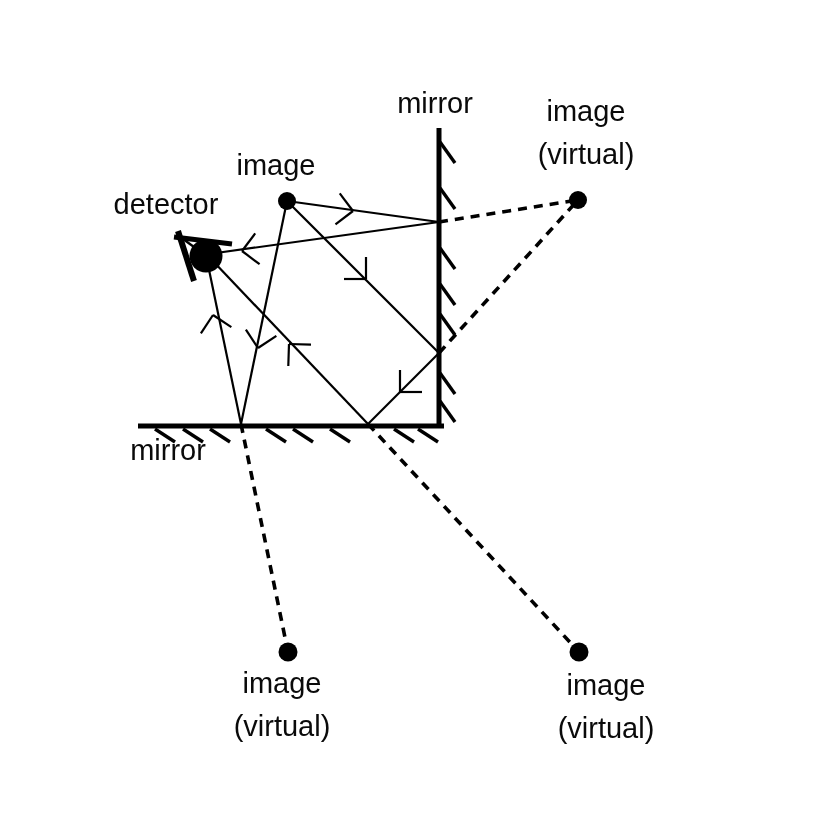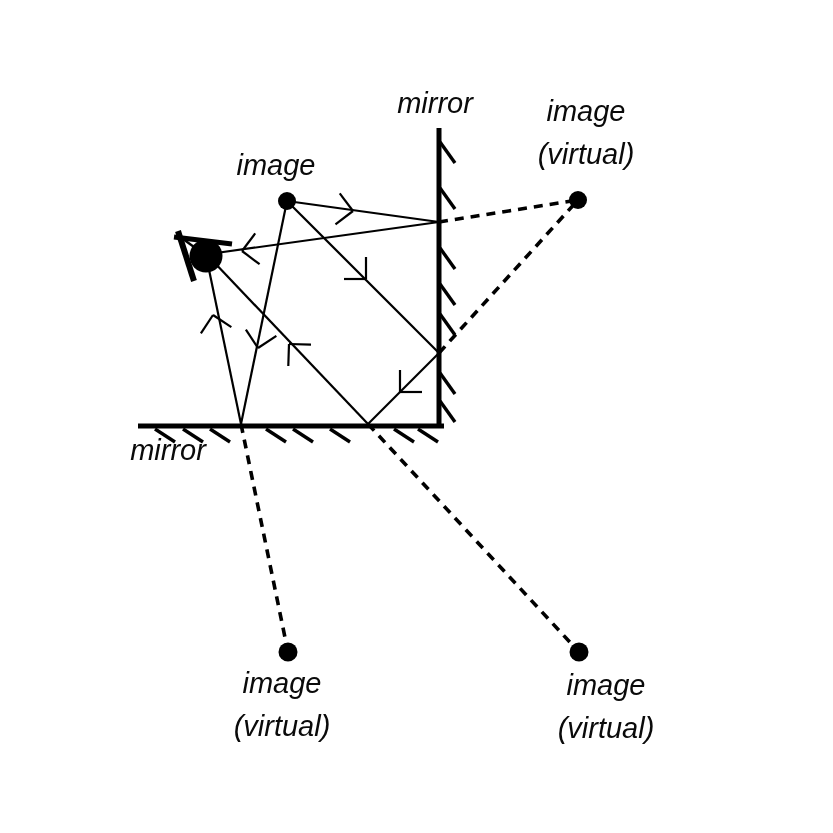--- a/index.html
+++ b/index.html
@@ -2,21 +2,20 @@
 <html><head>
 <meta charset="utf-8">
 <style>
   html,body{margin:0;padding:0;background:#ffffff;}
   .canvas{
     position:relative;
     width:833px;height:833px;
     background:#ffffff;
     font-family:"Liberation Sans", sans-serif;
     overflow:hidden;
-    font-style:italic;
   }
   svg.diagram{position:absolute;left:0;top:0;}
   .lbl{
     position:absolute;
     width:160px;
     text-align:center;
     font-size:29px;
     line-height:31px;
     color:#0a0a0a;
     letter-spacing:0px;
@@ -85,20 +84,21 @@
       <circle cx="206" cy="256" r="16.5" fill="#000000"></circle>
       <circle cx="578" cy="200" r="9" fill="#000000"></circle>
       <circle cx="288" cy="652" r="9.5" fill="#000000"></circle>
       <circle cx="579" cy="652" r="9.5" fill="#000000"></circle>
     </svg>
 
   <div class="lbl lbl-mirror-top">mirror</div>
 
   <div class="lbl lbl-object">image</div>
 
+  <div class="lbl lbl-detector">detector</div>
 
   <div class="lbl lbl-mirror-bottom">mirror</div>
 
   <div class="lbl two-line lbl-image-tr">
     <div>image</div>
     <div>(virtual)</div>
   </div>
 
   <div class="lbl two-line lbl-image-bl">
     <div>image</div>

